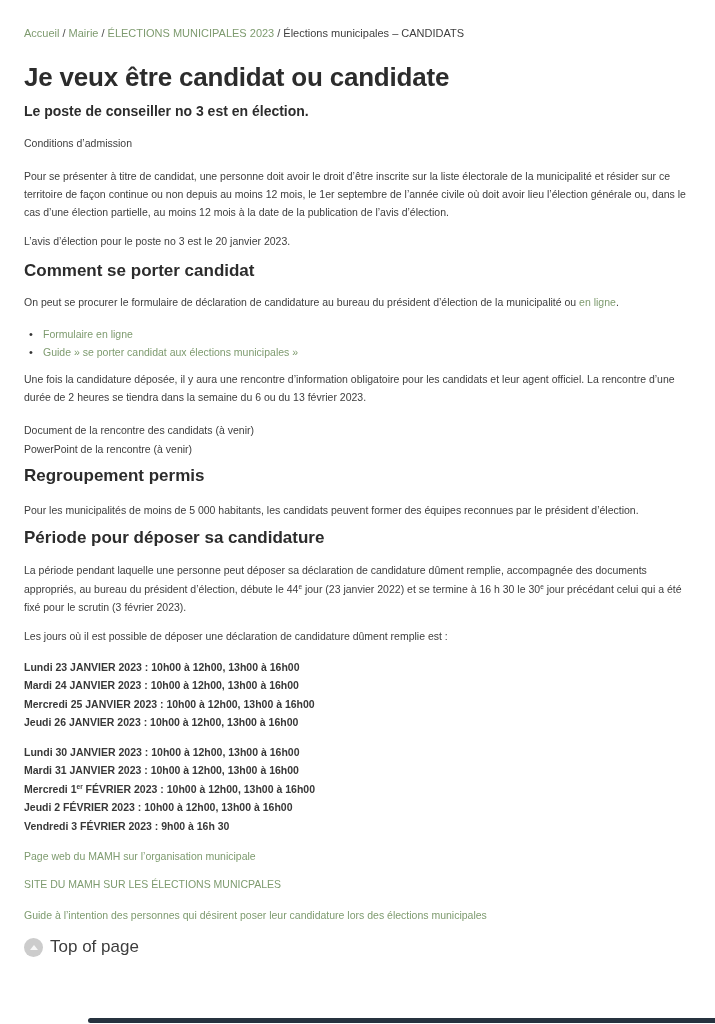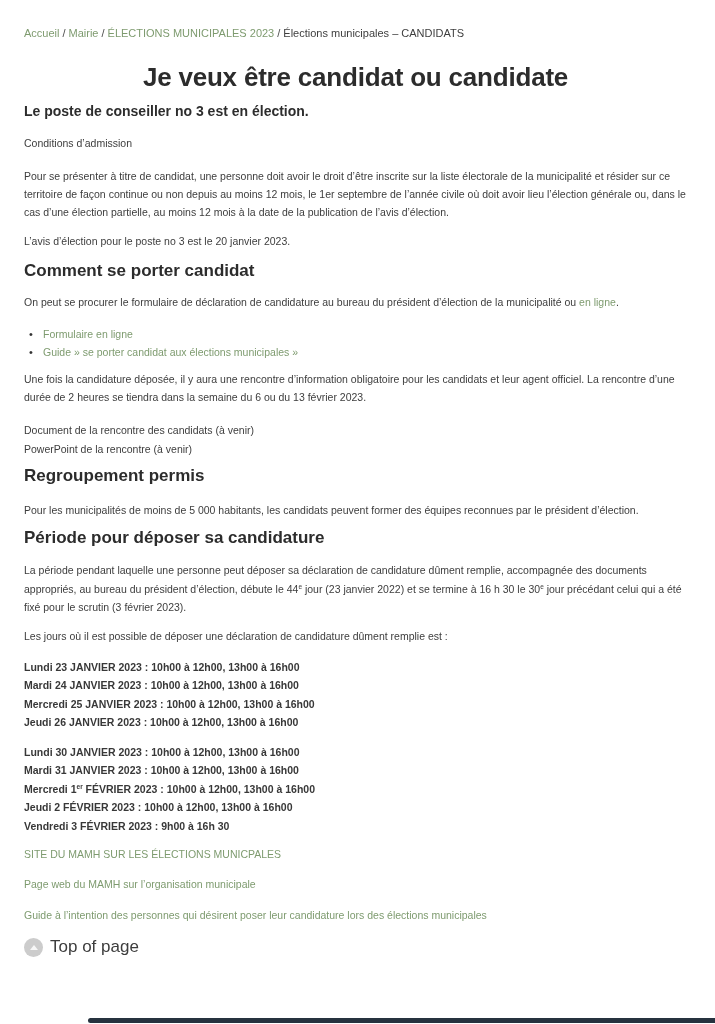--- a/index.html
+++ b/index.html
@@ -11,21 +11,21 @@
   }
   .page { padding: 25px 28px 0 24px; position: relative; }
 
   
   .breadcrumb { font-size: 11px; line-height: 16px; color: #4e4e4e; }
   .breadcrumb a { color: #7e9b6f; text-decoration: none; cursor: pointer; }
   .breadcrumb .sep { color: #4e4e4e; padding: 0 3px; }
   .breadcrumb .current { color: #3e3e3e; }
 
   
-  h1 { margin-top: 21px; font-size: 26px; line-height: 31px; font-weight: 700; color: #2c2c2c; letter-spacing: -0.2px; text-align: center; }
+  h1 { margin-top: 21px; font-size: 26px; line-height: 31px; font-weight: 700; color: #2c2c2c; letter-spacing: -0.2px; }
   .subtitle { margin-top: 9px; font-size: 14px; line-height: 18px; font-weight: 700; color: #2d2d2d; }
   h2 { font-size: 17px; line-height: 22px; font-weight: 700; color: #2c2c2c; }
   .h2-comment { margin-top: 10px; }
   .h2-regroupement { margin-top: 7px; }
   .h2-periode { margin-top: 8px; }
 
   
   p, .txt { font-size: 10.5px; line-height: 18px; color: #3d3d3d; }
   .label-conditions { margin-top: 14px; }
   .p-admission { margin-top: 15px; }
@@ -118,22 +118,22 @@
   </div>
 
   <div class="schedule schedule-week2">
     <div>Lundi 30 JANVIER 2023 : 10h00 à 12h00, 13h00 à 16h00</div>
     <div>Mardi 31 JANVIER 2023 : 10h00 à 12h00, 13h00 à 16h00</div>
     <div><span>Mercredi 1</span><sup>er</sup><span> FÉVRIER 2023 : 10h00 à 12h00, 13h00 à 16h00</span></div>
     <div>Jeudi 2 FÉVRIER 2023 : 10h00 à 12h00, 13h00 à 16h00</div>
     <div>Vendredi 3 FÉVRIER 2023 : 9h00 à 16h 30</div>
   </div>
 
+  <a class="green-link res-link res-link-2">Page web du MAMH sur l’organisation municipale</a>
   <a class="green-link res-link res-link-1">SITE DU MAMH SUR LES ÉLECTIONS MUNICPALES</a>
-  <a class="green-link res-link res-link-2">Page web du MAMH sur l’organisation municipale</a>
   <a class="green-link res-link res-link-3">Guide à l’intention des personnes qui désirent poser leur candidature lors des élections municipales</a>
 
   <div class="top-of-page">
     <span class="top-circle">
         <span class="caret-up"></span>
       </span>
     <span class="top-label">Top of page</span>
   </div>
 
 </div>

